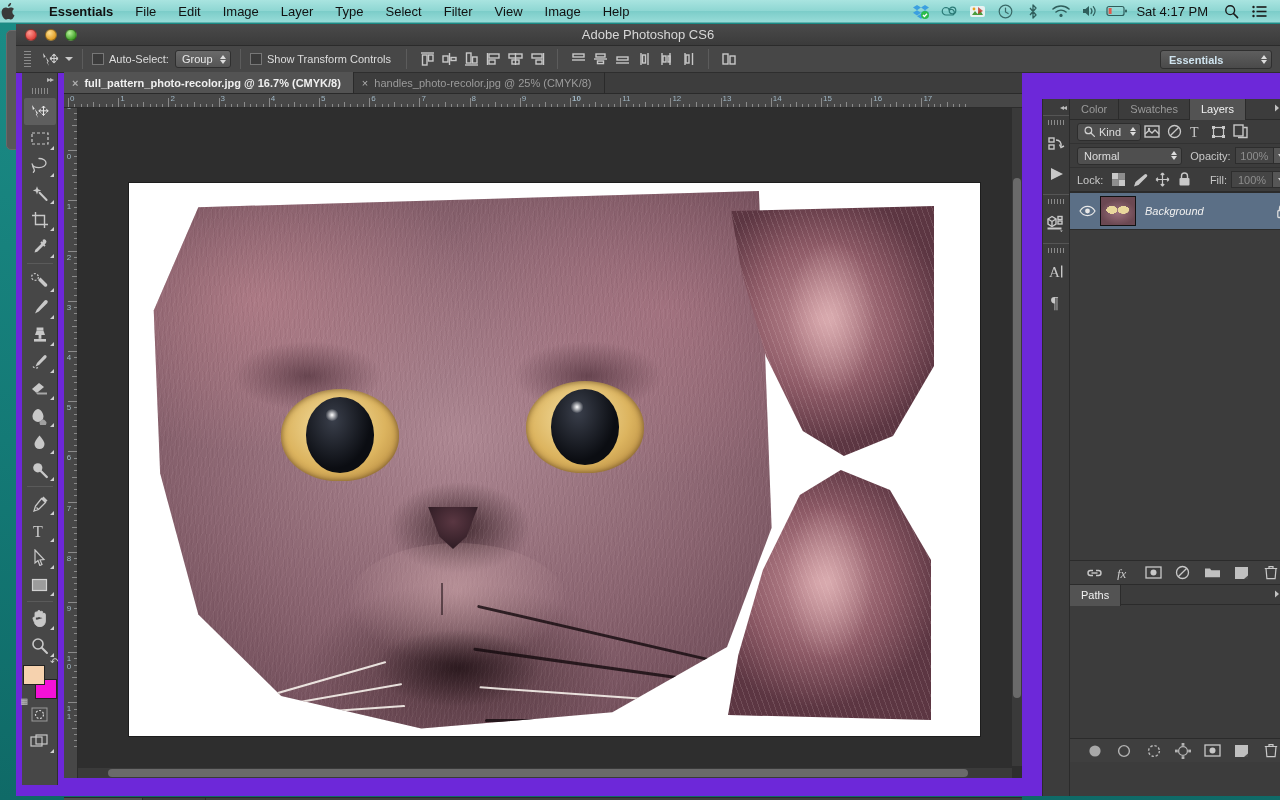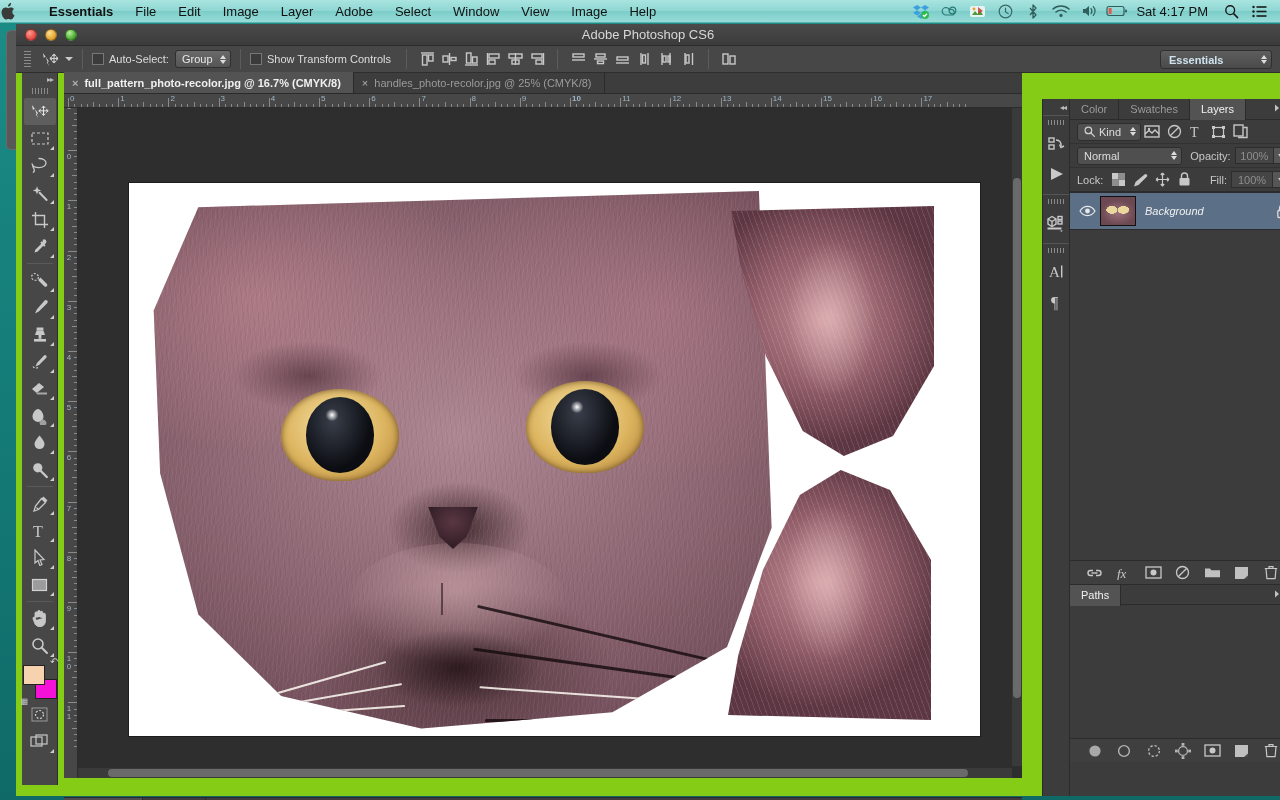--- a/index.html
+++ b/index.html
@@ -28,21 +28,21 @@
   .mb-apple { width: 38px; text-align: center; font-size: 16px; line-height: 1; color:#333; }
   .mb-item { padding: 0 11px; height: 23px; line-height: 23px; white-space: nowrap; }
   .mb-item.bold { font-weight: bold; }
   .mb-right { margin-left: auto; display: flex; align-items: center; gap: 2px; padding-right: 8px; }
   .mb-ic { width: 26px; height: 23px; display: flex; align-items: center; justify-content: center; }
   .mb-clock { padding: 0 8px 0 4px; font-size: 13px; white-space: nowrap; }
 
   
   .ps-win {
     position: absolute; left: 16px; top: 24px; width: 1264px; height: 772px;
-    background: #84cc16;
+    background: #6d28d9;
   }
   
   .behind-win {
     position: absolute; left: 6px; top: 30px; width: 40px; height: 120px;
     background: #585858; border: 1px solid #6a6a6a; border-radius: 5px;
   }
 
   .titlebar {
     position: absolute; left: 0; top: 0; width: 1264px; height: 22px;
     background: linear-gradient(180deg,#4a4a4a 0%,#3b3b3b 100%);
@@ -337,23 +337,23 @@
     <div class="mb-apple">
       <svg width="15" height="17" viewBox="0 0 15 17">
           <path d="M10.3 2.4c.5-.6.9-1.5.8-2.4-.8 0-1.7.5-2.3 1.2-.5.6-.9 1.5-.8 2.3.9.1 1.8-.4 2.3-1.1zM11.2 4.6c-1.3-.1-2.4.7-3 .7-.6 0-1.6-.7-2.6-.7-1.3 0-2.6.8-3.3 2-1.4 2.4-.4 6 1 8 .7 1 1.5 2.1 2.5 2 1-.1 1.4-.6 2.6-.6s1.5.6 2.6.6c1.1 0 1.8-1 2.4-2 .8-1.1 1.1-2.2 1.1-2.3 0 0-2.2-.8-2.2-3.3 0-2 1.7-3 1.7-3-.9-1.3-2.3-1.4-2.8-1.4z" fill="#3a3a3a"></path>
         </svg>
     </div>
     <div class="mb-item bold">Essentials</div>
     <div class="mb-item">File</div>
     <div class="mb-item">Edit</div>
     <div class="mb-item">Image</div>
     <div class="mb-item">Layer</div>
-    <div class="mb-item">Adobe</div>
+    <div class="mb-item">Type</div>
     <div class="mb-item">Select</div>
-    <div class="mb-item">Window</div>
+    <div class="mb-item">Filter</div>
     <div class="mb-item">View</div>
     <div class="mb-item">Image</div>
     <div class="mb-item">Help</div>
 
     <div class="mb-right">
       <div class="mb-ic">
         <svg width="16" height="15" viewBox="0 0 16 15">
             <path d="M4 1L0 3.6l4 2.6 4-2.6L4 1zm8 0L8 3.6l4 2.6 4-2.6L12 1zM0 8.8l4 2.6 4-2.6-4-2.6-4 2.6zm12-2.6L8 8.8l4 2.6 4-2.6-4-2.6zM4 12.2l4 2.6 4-2.6-4-2.5-4 2.5z" fill="#3b9fe0"></path>
             <circle cx="12" cy="11" r="4" fill="#2cbb4e"></circle>
             <path d="M10 11l1.4 1.4L14 9.8" stroke="#fff" stroke-width="1.4" fill="none"></path>

